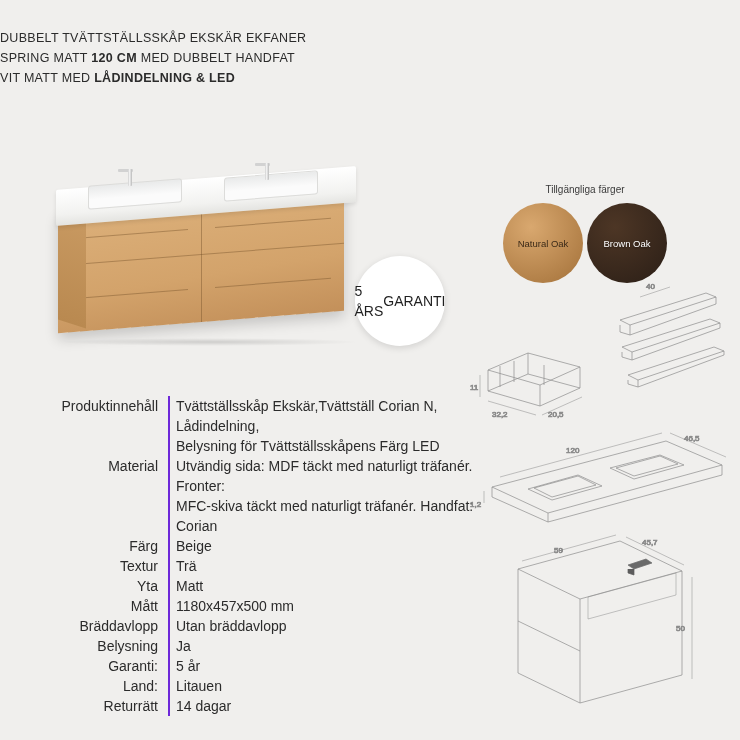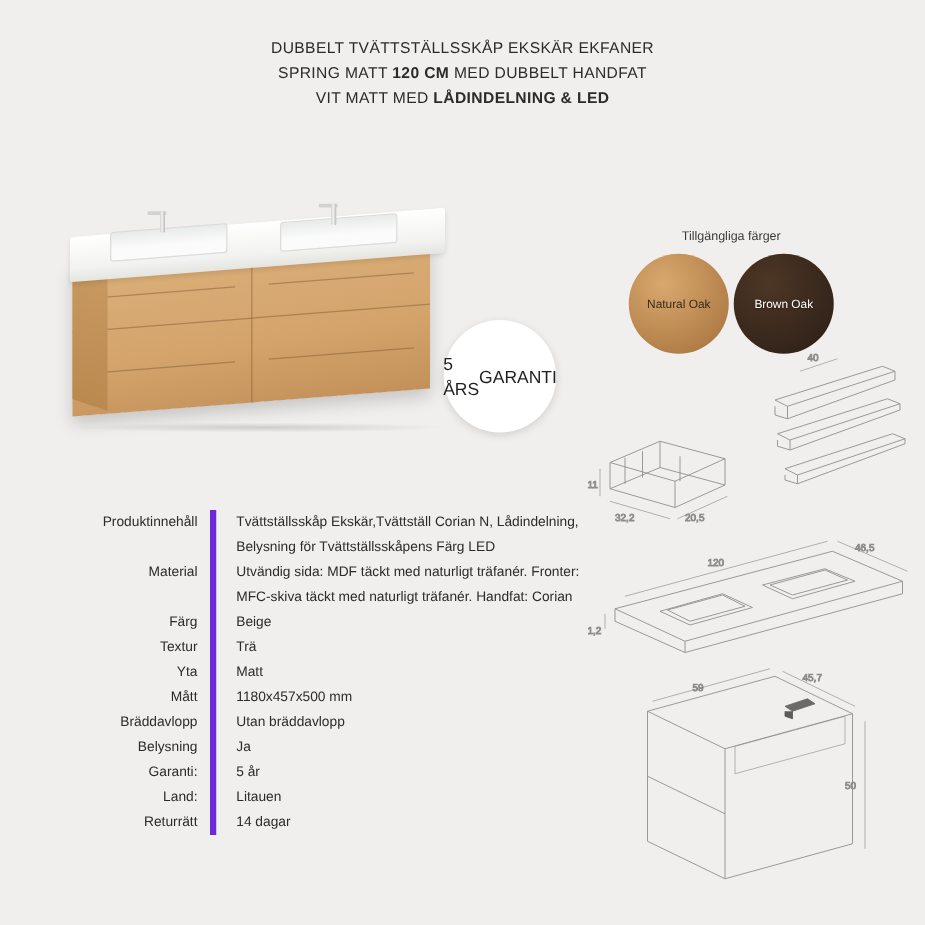--- a/index.html
+++ b/index.html
@@ -15,21 +15,20 @@
     overflow: hidden;
     position: relative;
   }
 
   
   .header {
     position: absolute;
     top: 28px;
     left: 0;
     width: 740px;
-    text-align: center;
     line-height: 20px;
   }
   .header-line {
     font-size: 12.5px;
     letter-spacing: 0.3px;
     color: #2b2b2b;
     text-transform: uppercase;
   }
   .header-line .b { font-weight: bold; }
 
@@ -163,38 +162,37 @@
     line-height: 20px;
     color: #1f1f1f;
   }
 
   
   .spec-table {
     position: absolute;
     left: 54px;
     top: 396px;
     width: 430px;
-    font-size: 11px;
+    font-size: 14px;
     line-height: 20px;
-    margin-top: 12px;
   }
   .spec-row {
     display: flex;
     align-items: flex-start;
   }
   .spec-label {
     width: 104px;
     text-align: right;
     padding-right: 10px;
     color: #2b2b2b;
     flex: none;
   }
   .spec-value {
-    border-left: 5px solid #6d28d9;
-    padding-left: 16px;
+    border-left: 2px solid #6d28d9;
+    padding-left: 6px;
     color: #2b2b2b;
     flex: 1;
   }
   .spec-value .sub-line { display: block; }
 
   
   .drawings {
     position: absolute;
     left: 470px;
     top: 275px;

